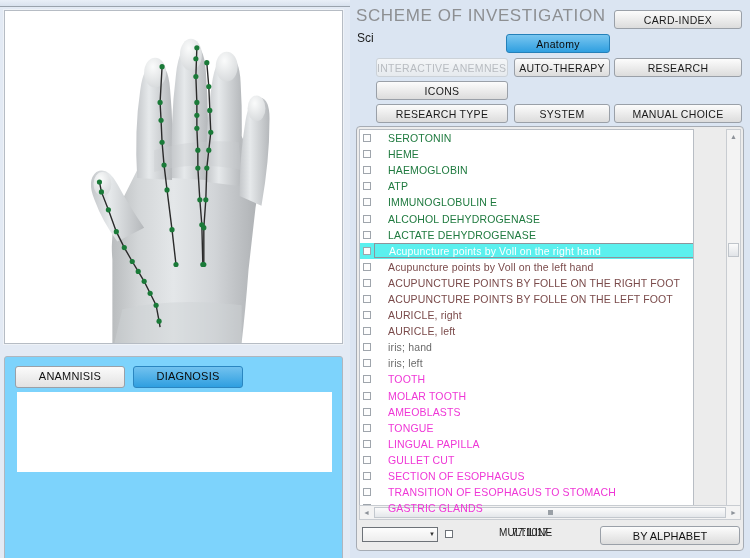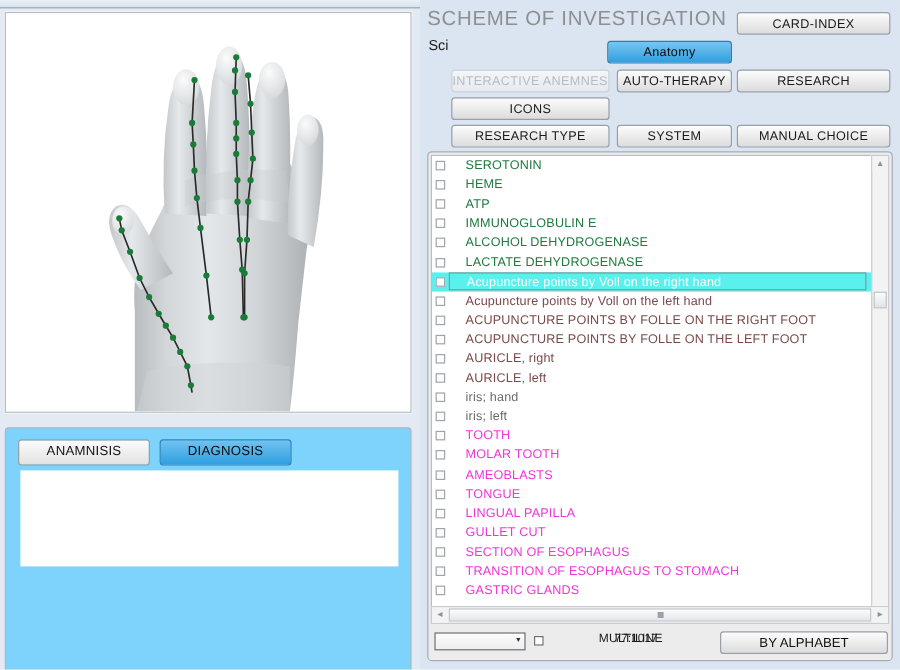--- a/index.html
+++ b/index.html
@@ -167,21 +167,21 @@
     left: 6px; top: 126px;
     width: 388px; height: 425px;
     background: #ececec;
     border: 1px solid #a6acb4;
     border-radius: 4px;
     box-sizing: border-box;
   }
   #listbox {
     position: absolute;
     left: 2px; top: 2px;
-    width: 368px; height: 387px;
+    width: 335px; height: 387px;
     background: #ffffff;
     border: 1px solid #b8bdc4;
     box-sizing: border-box;
     overflow: hidden;
   }
   .row {
     position: relative;
     height: 16.1px;
     display: flex;
     align-items: center;
@@ -485,20 +485,24 @@
           <div class="row">
             <div class="cbox"></div>
             <div class="row-label" style="color: rgb(31, 122, 63); position: static; z-index: 2;">SEROTONIN</div>
           </div>
           <div class="row">
             <div class="cbox"></div>
             <div class="row-label" style="color: rgb(31, 122, 63); position: static; z-index: 2;">HEME</div>
           </div>
           <div class="row">
             <div class="cbox"></div>
+            <div class="row-label" style="color: rgb(31, 122, 63); position: static; z-index: 2;">HAEMOGLOBIN</div>
+          </div>
+          <div class="row">
+            <div class="cbox"></div>
             <div class="row-label" style="color: rgb(31, 122, 63); position: static; z-index: 2;">ATP</div>
           </div>
           <div class="row">
             <div class="cbox"></div>
             <div class="row-label" style="color: rgb(31, 122, 63); position: static; z-index: 2;">IMMUNOGLOBULIN E</div>
           </div>
           <div class="row">
             <div class="cbox"></div>
             <div class="row-label" style="color: rgb(31, 122, 63); position: static; z-index: 2;">ALCOHOL DEHYDROGENASE</div>
           </div>

